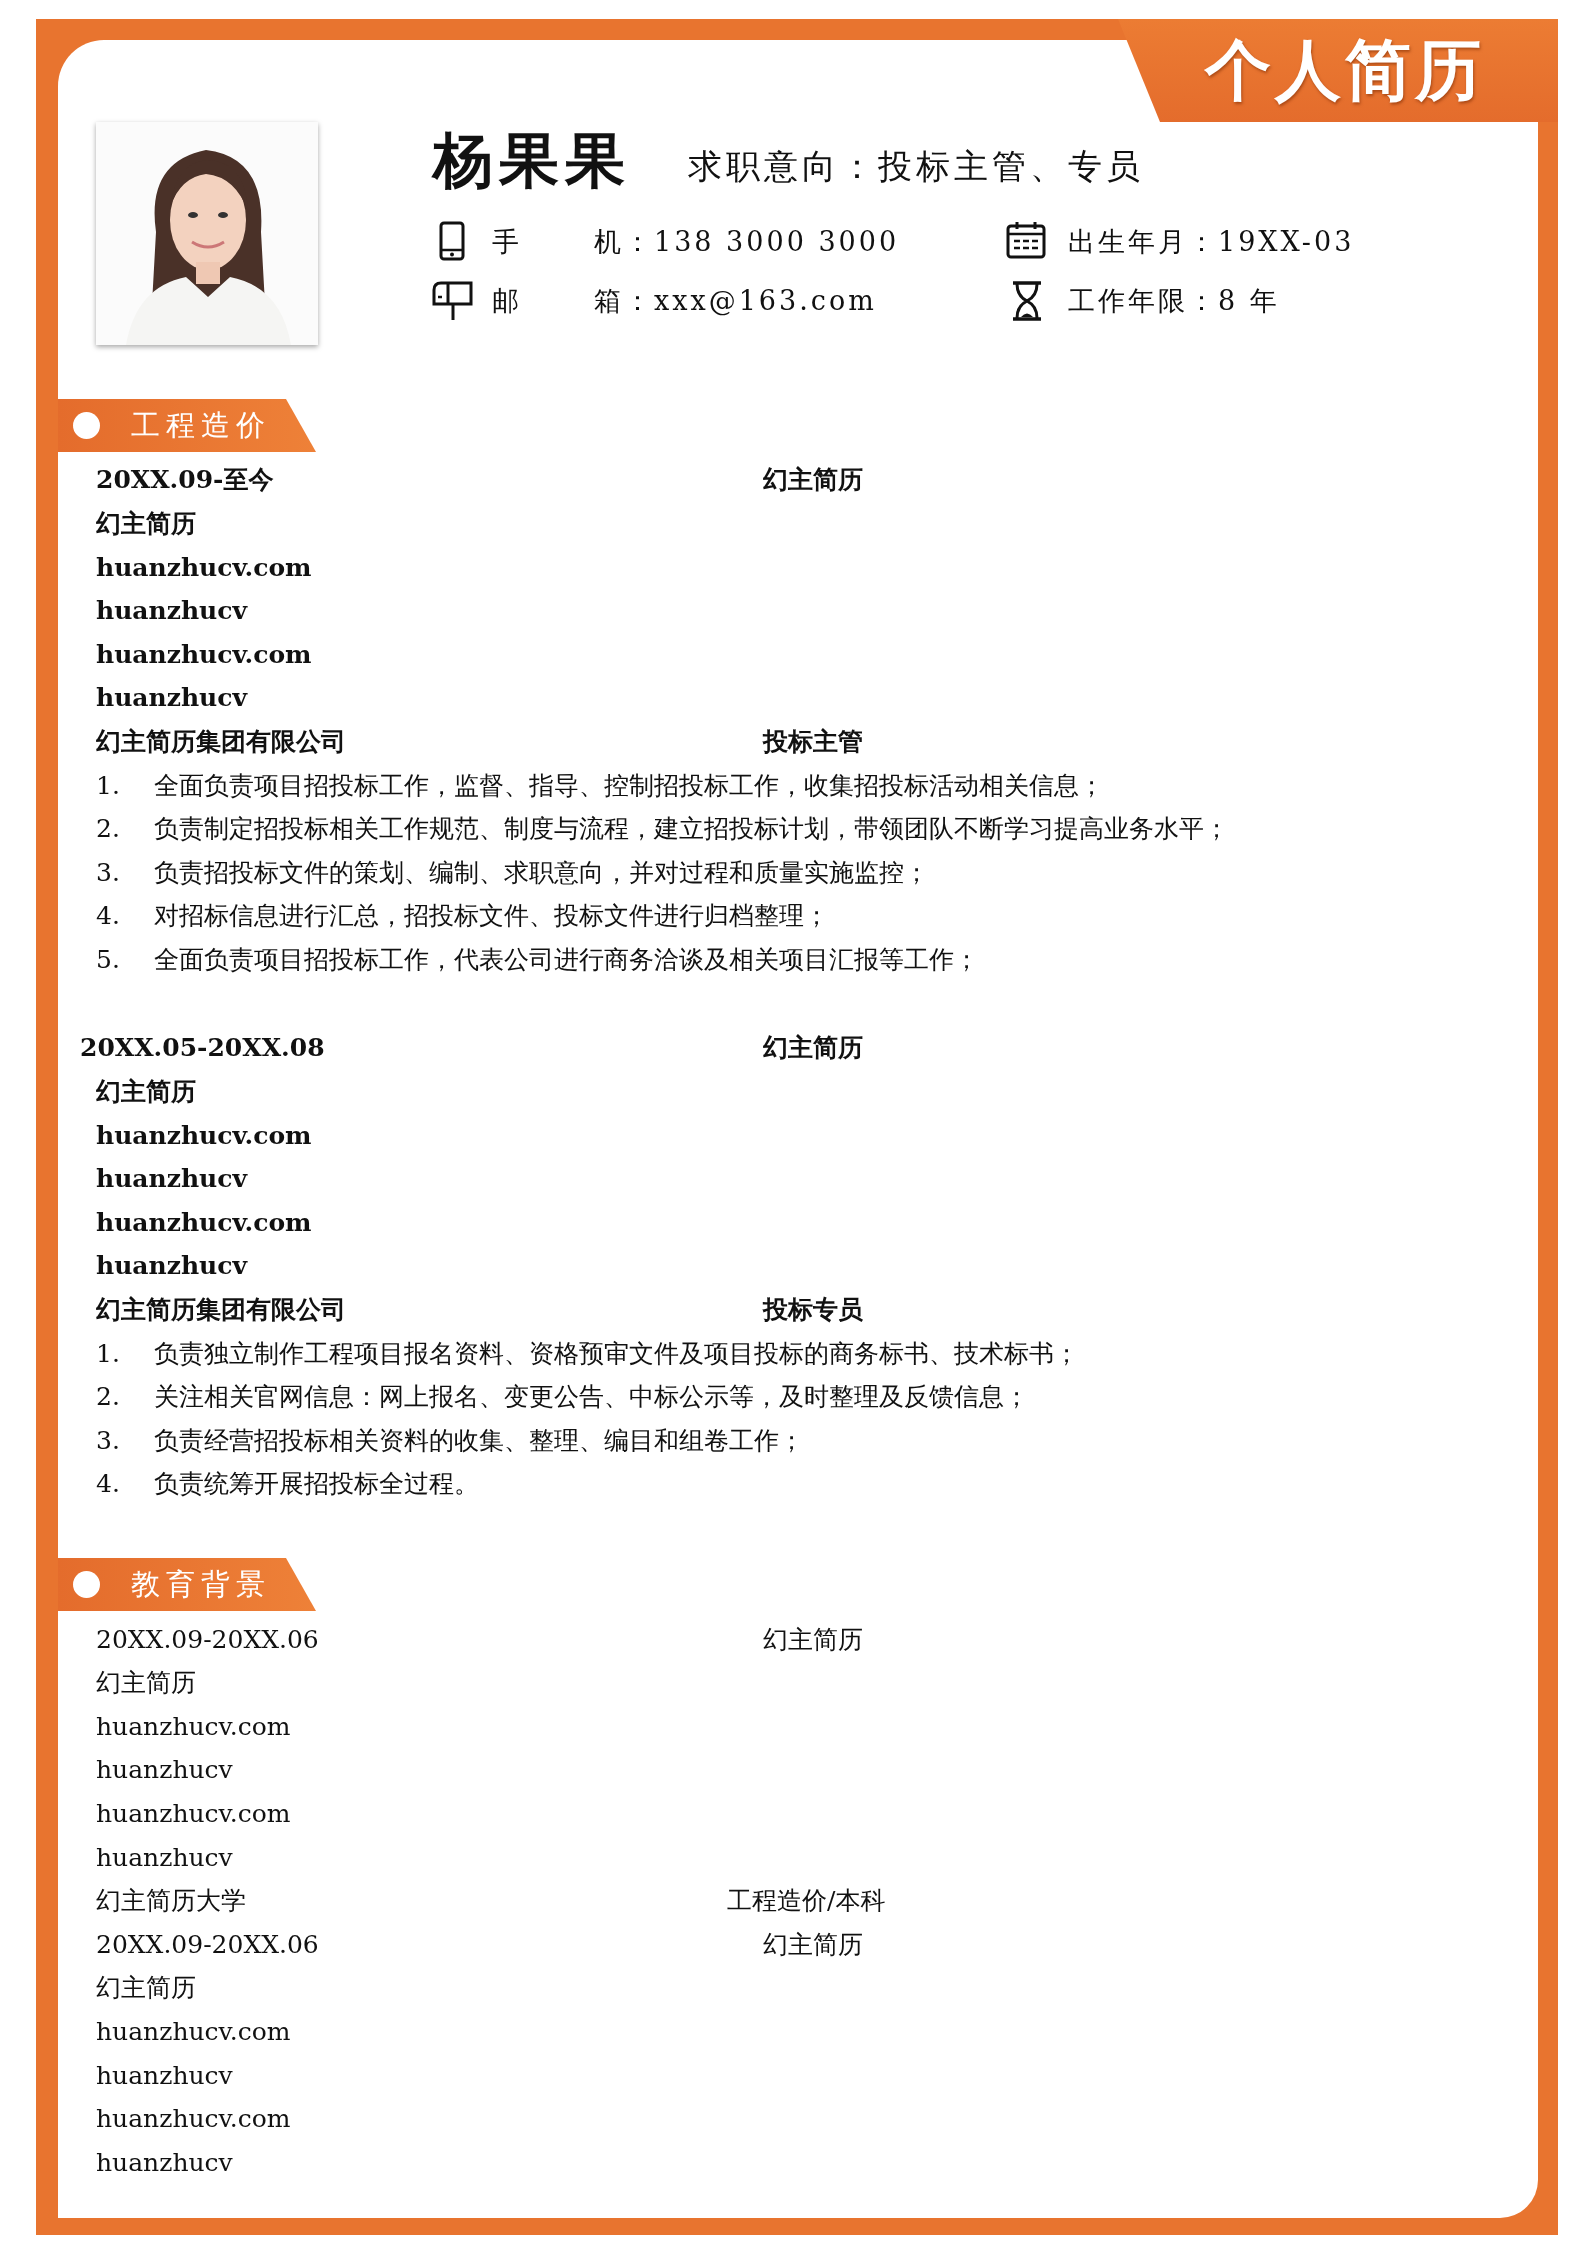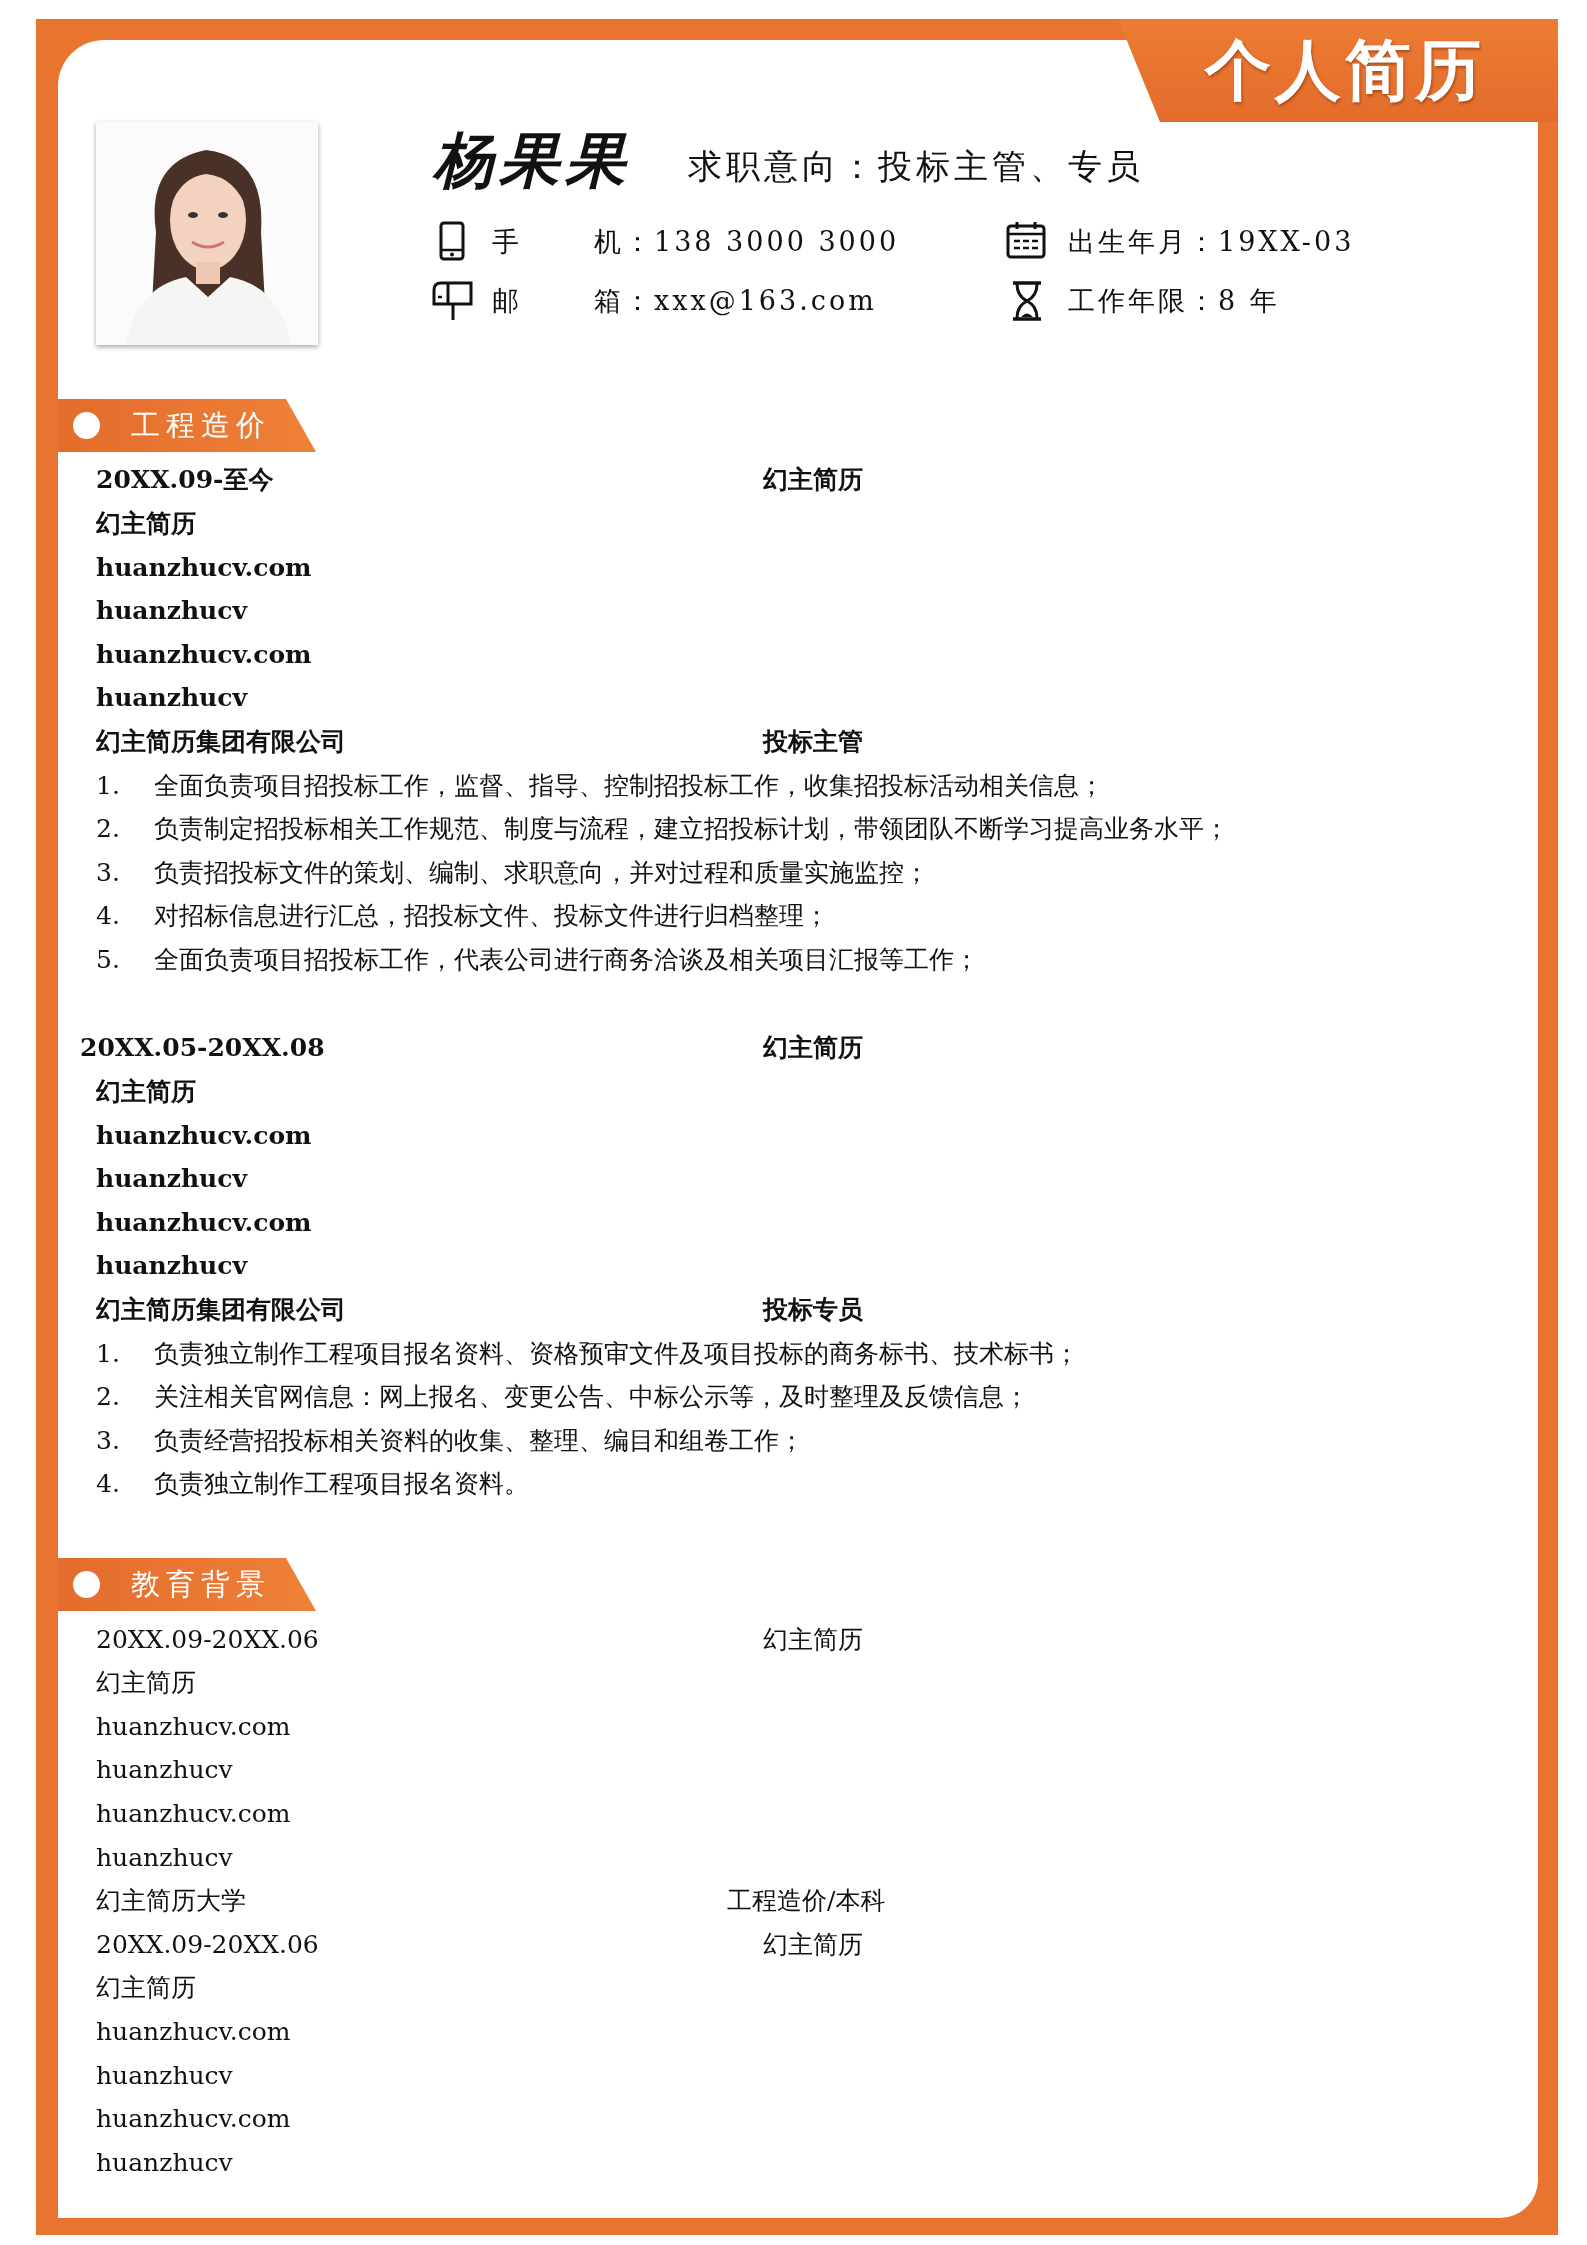--- a/index.html
+++ b/index.html
@@ -3,21 +3,21 @@
 <meta charset="utf-8">
 <style>
   html,body{margin:0;padding:0;background:#fff;}
   body{width:1587px;height:2245px;position:relative;overflow:hidden;font-family:"DejaVu Serif","Liberation Serif",serif;color:#111;}
   .frame{position:absolute;left:36px;top:19px;width:1522px;height:2216px;background:#e8742f;}
   .panel{position:absolute;left:58px;top:40px;width:1480px;height:2178px;background:#fff;border-radius:46px 0 38px 0;}
   .title-banner{position:absolute;left:1118px;top:19px;width:440px;height:103px;background:linear-gradient(180deg,#ec7c33,#e46c2c);clip-path:polygon(0 0,100% 0,100% 100%,42px 100%);}
   .title-text{position:absolute;left:1205px;top:26px;font-family:"DejaVu Sans","Liberation Sans",sans-serif;font-weight:bold;font-size:66px;letter-spacing:4px;color:#fff;text-shadow:1px 2px 3px rgba(120,40,0,.55);line-height:90px;}
   .photo{position:absolute;left:96px;top:122px;width:222px;height:223px;background:#fbfbfb;box-shadow:0 2px 5px rgba(0,0,0,.35);overflow:hidden;}
   .photo svg{display:block;}
-  .name{position:absolute;left:433px;top:122px;font-size:60px;font-weight:bold;letter-spacing:6px;line-height:76px;font-style:italic;}
+  .name{position:absolute;left:433px;top:122px;font-size:60px;font-weight:bold;letter-spacing:6px;line-height:76px;}
   .intent{position:absolute;left:688px;top:142px;font-size:34px;letter-spacing:4px;line-height:48px;}
   .info{position:absolute;font-size:27px;letter-spacing:3px;line-height:40px;white-space:pre;}
   .icon{position:absolute;}
   .section-band{position:absolute;left:58px;height:53px;width:258px;background:linear-gradient(90deg,#e46c2c,#ee8138);clip-path:polygon(0 0,228px 0,100% 100%,0 100%);}
   .section-dot{position:absolute;left:73px;width:27px;height:27px;border-radius:50%;background:#fff;}
   .section-title{position:absolute;left:131px;font-size:29px;letter-spacing:6px;color:#fff;line-height:40px;}
   .line{position:absolute;font-size:25px;line-height:36px;white-space:nowrap;}
   .b{font-weight:bold;}
   .num{display:inline-block;width:58px;}
 </style>
@@ -104,21 +104,21 @@
 <div class="line b" style="left:96px;top:1074px">幻主简历</div>
 <div class="line b" style="left:96px;top:1118px">huanzhucv.com</div>
 <div class="line b" style="left:96px;top:1161px">huanzhucv</div>
 <div class="line b" style="left:96px;top:1205px">huanzhucv.com</div>
 <div class="line b" style="left:96px;top:1248px">huanzhucv</div>
 <div class="line b" style="left:96px;top:1292px">幻主简历集团有限公司</div>
 <div class="line b" style="left:763px;top:1292px">投标专员</div>
 <div class="line" style="left:96px;top:1336px"><span class="num">1.</span><span>负责独立制作工程项目报名资料、资格预审文件及项目投标的商务标书、技术标书；</span></div>
 <div class="line" style="left:96px;top:1379px"><span class="num">2.</span><span>关注相关官网信息：网上报名、变更公告、中标公示等，及时整理及反馈信息；</span></div>
 <div class="line" style="left:96px;top:1423px"><span class="num">3.</span><span>负责经营招投标相关资料的收集、整理、编目和组卷工作；</span></div>
-<div class="line" style="left:96px;top:1466px"><span class="num">4.</span><span>负责独立制作工程项目报名资料。</span></div>
+<div class="line" style="left:96px;top:1466px"><span class="num">4.</span><span>负责统筹开展招投标全过程。</span></div>
 
 <div class="section-band" style="top:1558px"></div>
 <div class="section-dot" style="top:1571px"></div>
 <div class="section-title" style="top:1564px">教育背景</div>
 
 <div class="line" style="left:96px;top:1622px">20XX.09-20XX.06</div>
 <div class="line" style="left:763px;top:1622px">幻主简历</div>
 <div class="line" style="left:96px;top:1665px">幻主简历</div>
 <div class="line" style="left:96px;top:1709px">huanzhucv.com</div>
 <div class="line" style="left:96px;top:1752px">huanzhucv</div>

